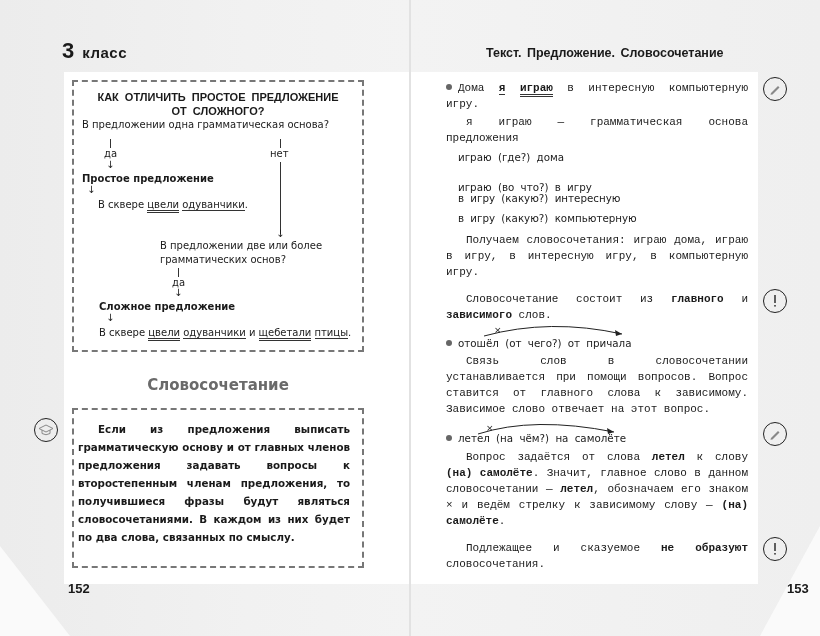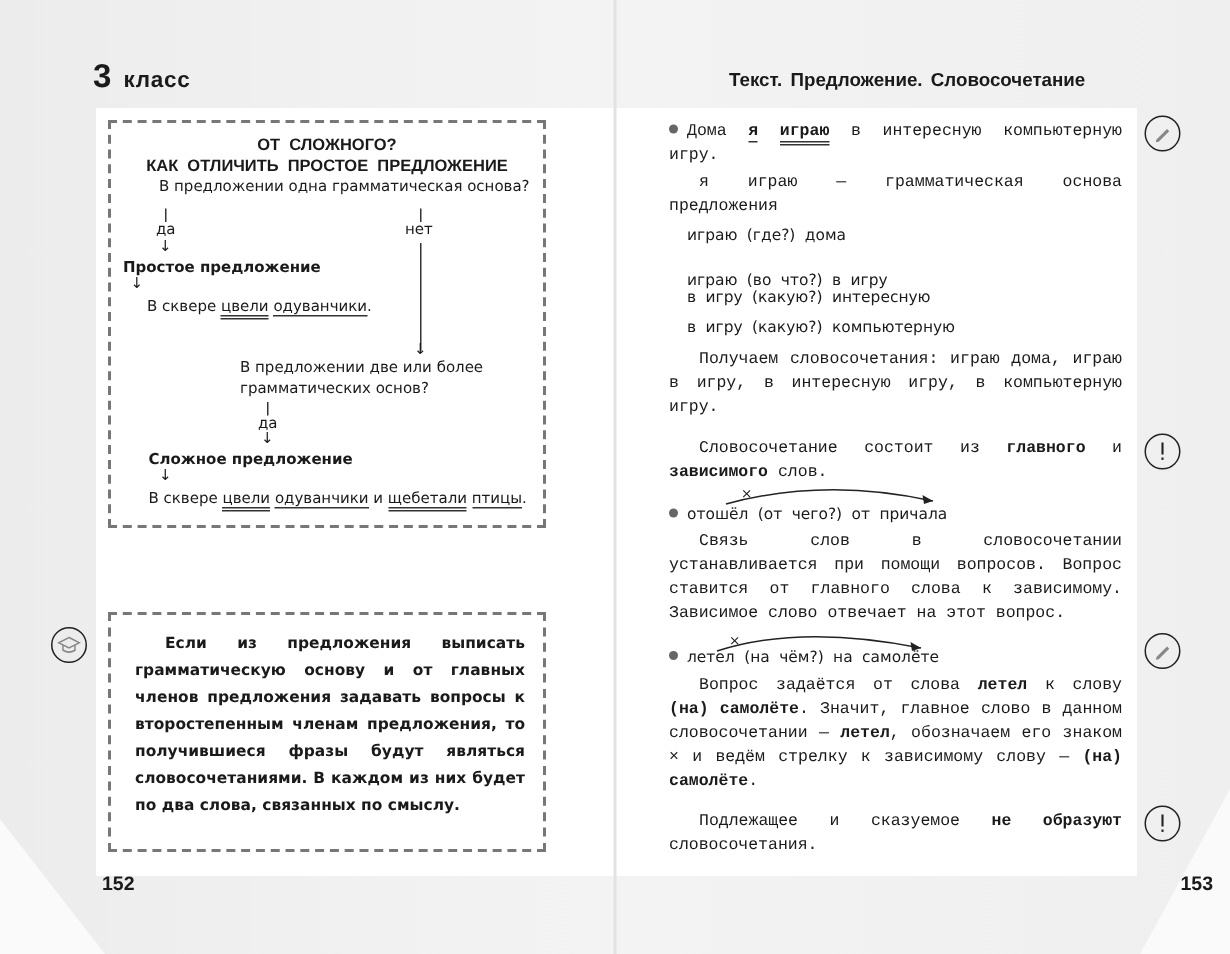--- a/index.html
+++ b/index.html
@@ -72,21 +72,21 @@
   .ul2 { border-bottom: 3px double #333; padding-bottom: 0; }
   .ul1 { border-bottom: 1px solid #333; }
   .vline { position: absolute; width: 1px; background: #333; }
   .arrowhead { position: absolute; font-size: 10px; line-height: 10px; }
 
   .section-heading {
     position: absolute; left: 72px; width: 292px; top: 376px; text-align: center;
     font-family: "DejaVu Sans", sans-serif; font-weight: bold; font-size: 15px; color: #6a6a6a;
   }
   .box2-text {
-    position: absolute; left: 16px; right: 12px; top: 10px;
+    position: absolute; left: 4px; right: 12px; top: 10px;
     font-family: "DejaVu Sans", sans-serif; font-weight: bold; font-size: 10.3px;
     line-height: 18px; text-align: justify; text-align-last: left;
   }
   .box2-text p { text-indent: 20px; }
 
   .page-num {
     position: absolute; top: 581px;
     font-family: "Liberation Sans", sans-serif; font-weight: bold; font-size: 13px; margin-left: 28px;
   }
   .pn-left { left: 40px; }
@@ -121,25 +121,25 @@
   <div class="white-right"></div>
   <div class="gutter"></div>
 
   <div class="class-title">
     <span class="class-num">3</span>
     <span class="class-label">класс</span>
   </div>
 
   <div class="dashed-box box1">
     <div class="box1-title">
+      <div>КАК ОТЛИЧИТЬ ПРОСТОЕ ПРЕДЛОЖЕНИЕ</div>
       <div>ОТ СЛОЖНОГО?</div>
-      <div>КАК ОТЛИЧИТЬ ПРОСТОЕ ПРЕДЛОЖЕНИЕ</div>
-    </div>
-
-    <div class="fl" style="left:8px; top:37px;margin-left:24px;">В предложении одна грамматическая основа?</div>
+    </div>
+
+    <div class="fl" style="left:8px; top:37px;">В предложении одна грамматическая основа?</div>
 
     <div class="vline" style="left:36px; top:57px; height:9px;"></div>
     <div class="fl" style="left:30px; top:66px;">да</div>
     <div class="arrowhead" style="left:32px; top:78px;">↓</div>
 
     <div class="vline" style="left:206px; top:57px; height:9px;"></div>
     <div class="fl" style="left:196px; top:66px;text-align:right;">нет</div>
     <div class="vline" style="left:206px; top:80px; height:72px;"></div>
     <div class="arrowhead" style="left:202px; top:147px;">↓</div>
 
@@ -155,20 +155,21 @@
     <div class="fl" style="left:98px; top:195px;">да</div>
     <div class="arrowhead" style="left:100px; top:206px;">↓</div>
 
     <div class="fl b" style="left:25px; top:219px;">Сложное предложение</div>
     <div class="arrowhead" style="left:32px; top:231px;">↓</div>
     <div class="fl" style="left:25px; top:245px;text-align:right;">
       <span>В сквере </span><span class="ul2">цвели</span> <span class="ul1">одуванчики</span><span> и </span><span class="ul2">щебетали</span> <span class="ul1">птицы</span><span>.</span>
     </div>
   </div>
 
+  <div class="section-heading">Словосочетание</div>
 
   <div class="side-icon" style="left:34px; top:418px;">
     <svg width="16" height="14" viewBox="0 0 16 14">
         <path d="M8 2 L15 5.5 L8 9 L1 5.5 Z" fill="none" stroke="#888" stroke-width="1"></path>
         <path d="M4 7 V10.5 Q8 13 12 10.5 V7" fill="none" stroke="#888" stroke-width="1"></path>
       </svg>
   </div>
 
   <div class="dashed-box box2">
     <div class="box2-text">

